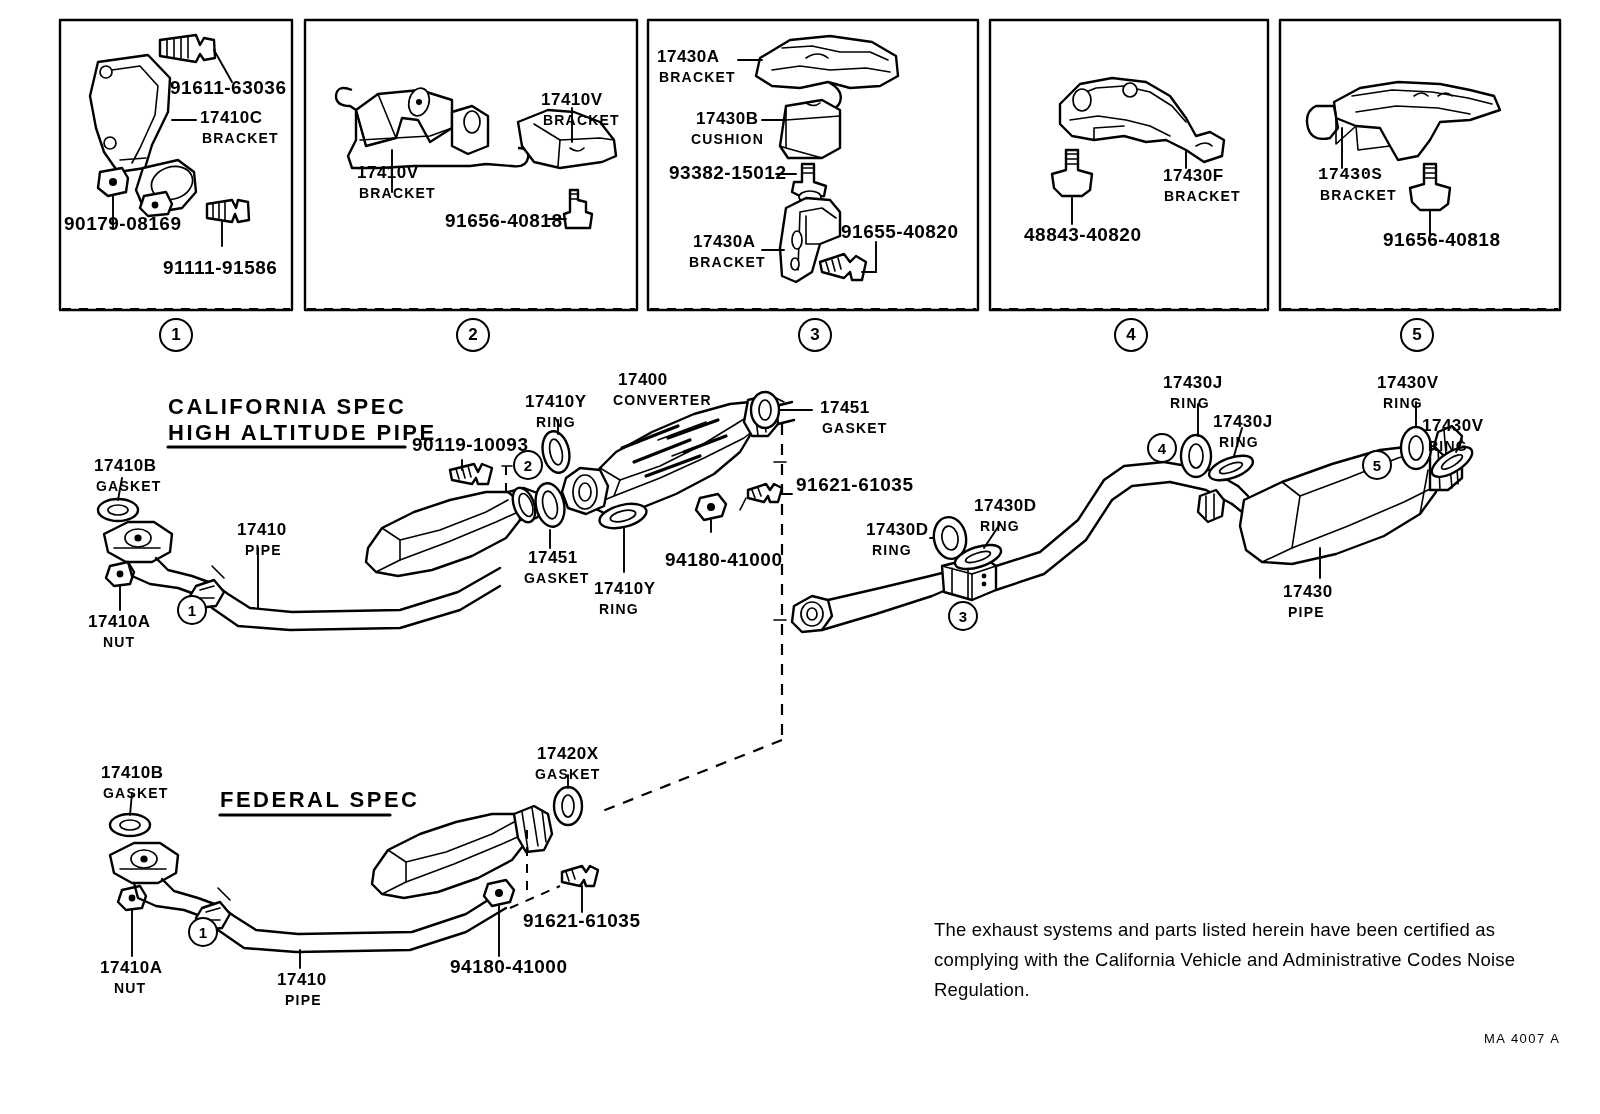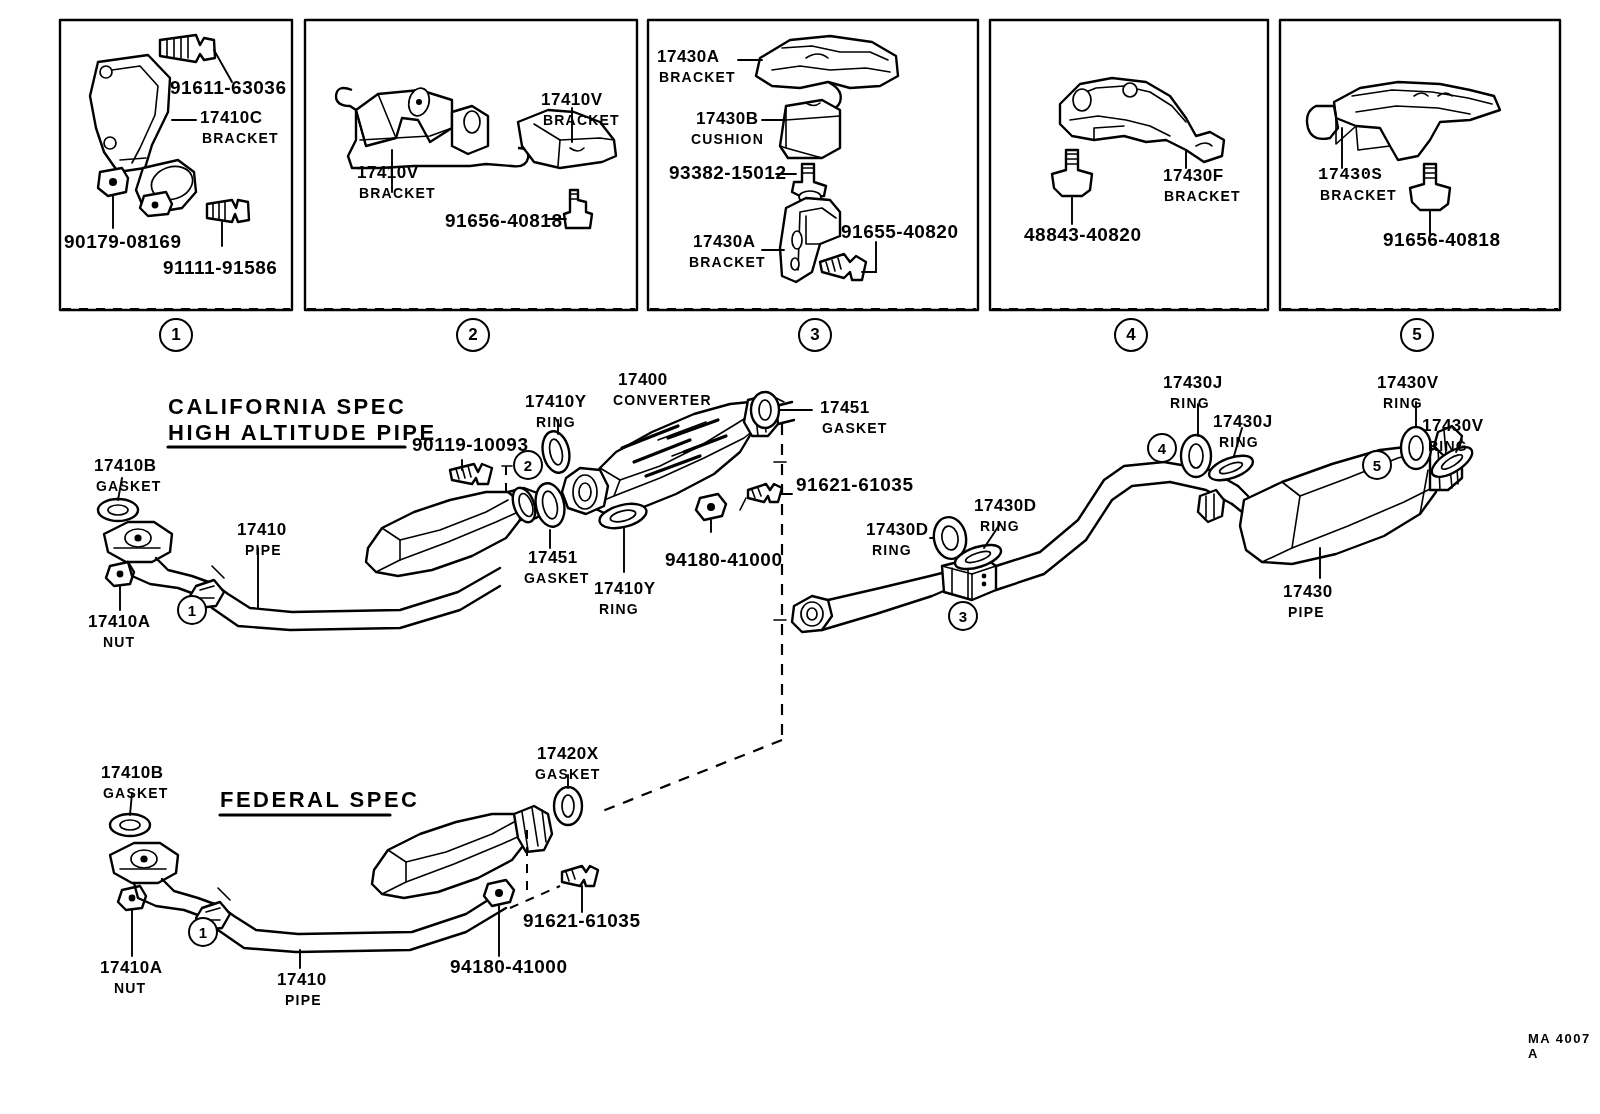--- a/index.html
+++ b/index.html
@@ -8,21 +8,21 @@
   #stage{position:absolute;inset:0;width:1600px;height:1114px;}
   svg{position:absolute;left:0;top:0;width:1600px;height:1114px;}
   .lbl{position:absolute;font-family:"Liberation Sans",sans-serif;
        font-weight:700;letter-spacing:.5px;white-space:pre;line-height:1.0;}
   .part-no{font-size:19px;}
   .part-id{font-size:17px;}
   .sub{font-size:14px;letter-spacing:1.2px;}
   .spec-title{font-size:22px;letter-spacing:2.5px;font-weight:700;}
   .note{position:absolute;font-size:18.5px;line-height:1.62;font-weight:400;
         letter-spacing:.2px;width:600px;}
-  .code{position:absolute;font-size:13px;letter-spacing:1.5px;font-weight:700;margin-left:44px;}
+  .code{position:absolute;font-size:13px;letter-spacing:1.5px;font-weight:400;}
   .cnum{position:absolute;width:30px;height:30px;border:2.2px solid #000;
         border-radius:50%;font-size:17px;font-weight:700;
         display:flex;align-items:center;justify-content:center;
         background:#fff;}
   .cnum.sm{width:26px;height:26px;font-size:15px;border-width:2px;}
 </style>
 </head>
 <body>
 
 <div id="stage">
@@ -446,21 +446,21 @@
     <path class="lnH" d="M168 447 H405"></path>
     <path class="lnH" d="M220 815 H390"></path>
   </g>
 
   <path class="ldr" d="M258 608 V548"></path>
 </svg>
 
 <div class="lbl part-no" style="left:170px;top:78px;">91611-63036</div>
 <div class="lbl part-id" style="left:200px;top:109px;">17410C</div>
 <div class="lbl sub" style="left:202px;top:131px;">BRACKET</div>
-<div class="lbl part-no" style="left:64px;top:232px;">90179-08169</div>
+<div class="lbl part-no" style="left:64px;top:214px;">90179-08169</div>
 <div class="lbl part-no" style="left:163px;top:258px;">91111-91586</div>
 <div class="cnum" style="left:159px;top:318px;">1</div>
 
 <div class="lbl part-id" style="left:357px;top:164px;">17410V</div>
 <div class="lbl sub" style="left:359px;top:186px;">BRACKET</div>
 <div class="lbl part-id" style="left:541px;top:91px;">17410V</div>
 <div class="lbl sub" style="left:543px;top:113px;">BRACKET</div>
 <div class="lbl part-no" style="left:445px;top:211px;">91656-40818</div>
 <div class="cnum" style="left:456px;top:318px;">2</div>
 
@@ -533,16 +533,17 @@
 <div class="lbl part-id" style="left:100px;top:959px;">17410A</div>
 <div class="lbl sub" style="left:114px;top:981px;">NUT</div>
 <div class="lbl part-id" style="left:277px;top:971px;">17410</div>
 <div class="lbl sub" style="left:285px;top:993px;">PIPE</div>
 <div class="lbl part-id" style="left:537px;top:745px;">17420X</div>
 <div class="lbl sub" style="left:535px;top:767px;">GASKET</div>
 <div class="lbl part-no" style="left:523px;top:911px;">91621-61035</div>
 <div class="lbl part-no" style="left:450px;top:957px;">94180-41000</div>
 <div class="cnum sm" style="left:188px;top:917px;">1</div>
 
+<div class="note" style="left:934px;top:915px;">The exhaust systems and parts listed herein have been certified as complying with the California Vehicle and Administrative Codes Noise Regulation.</div>
 
 <div class="code" style="left:1484px;top:1031px;">MA 4007 A</div>
 
 </div>
 
 </body></html>

